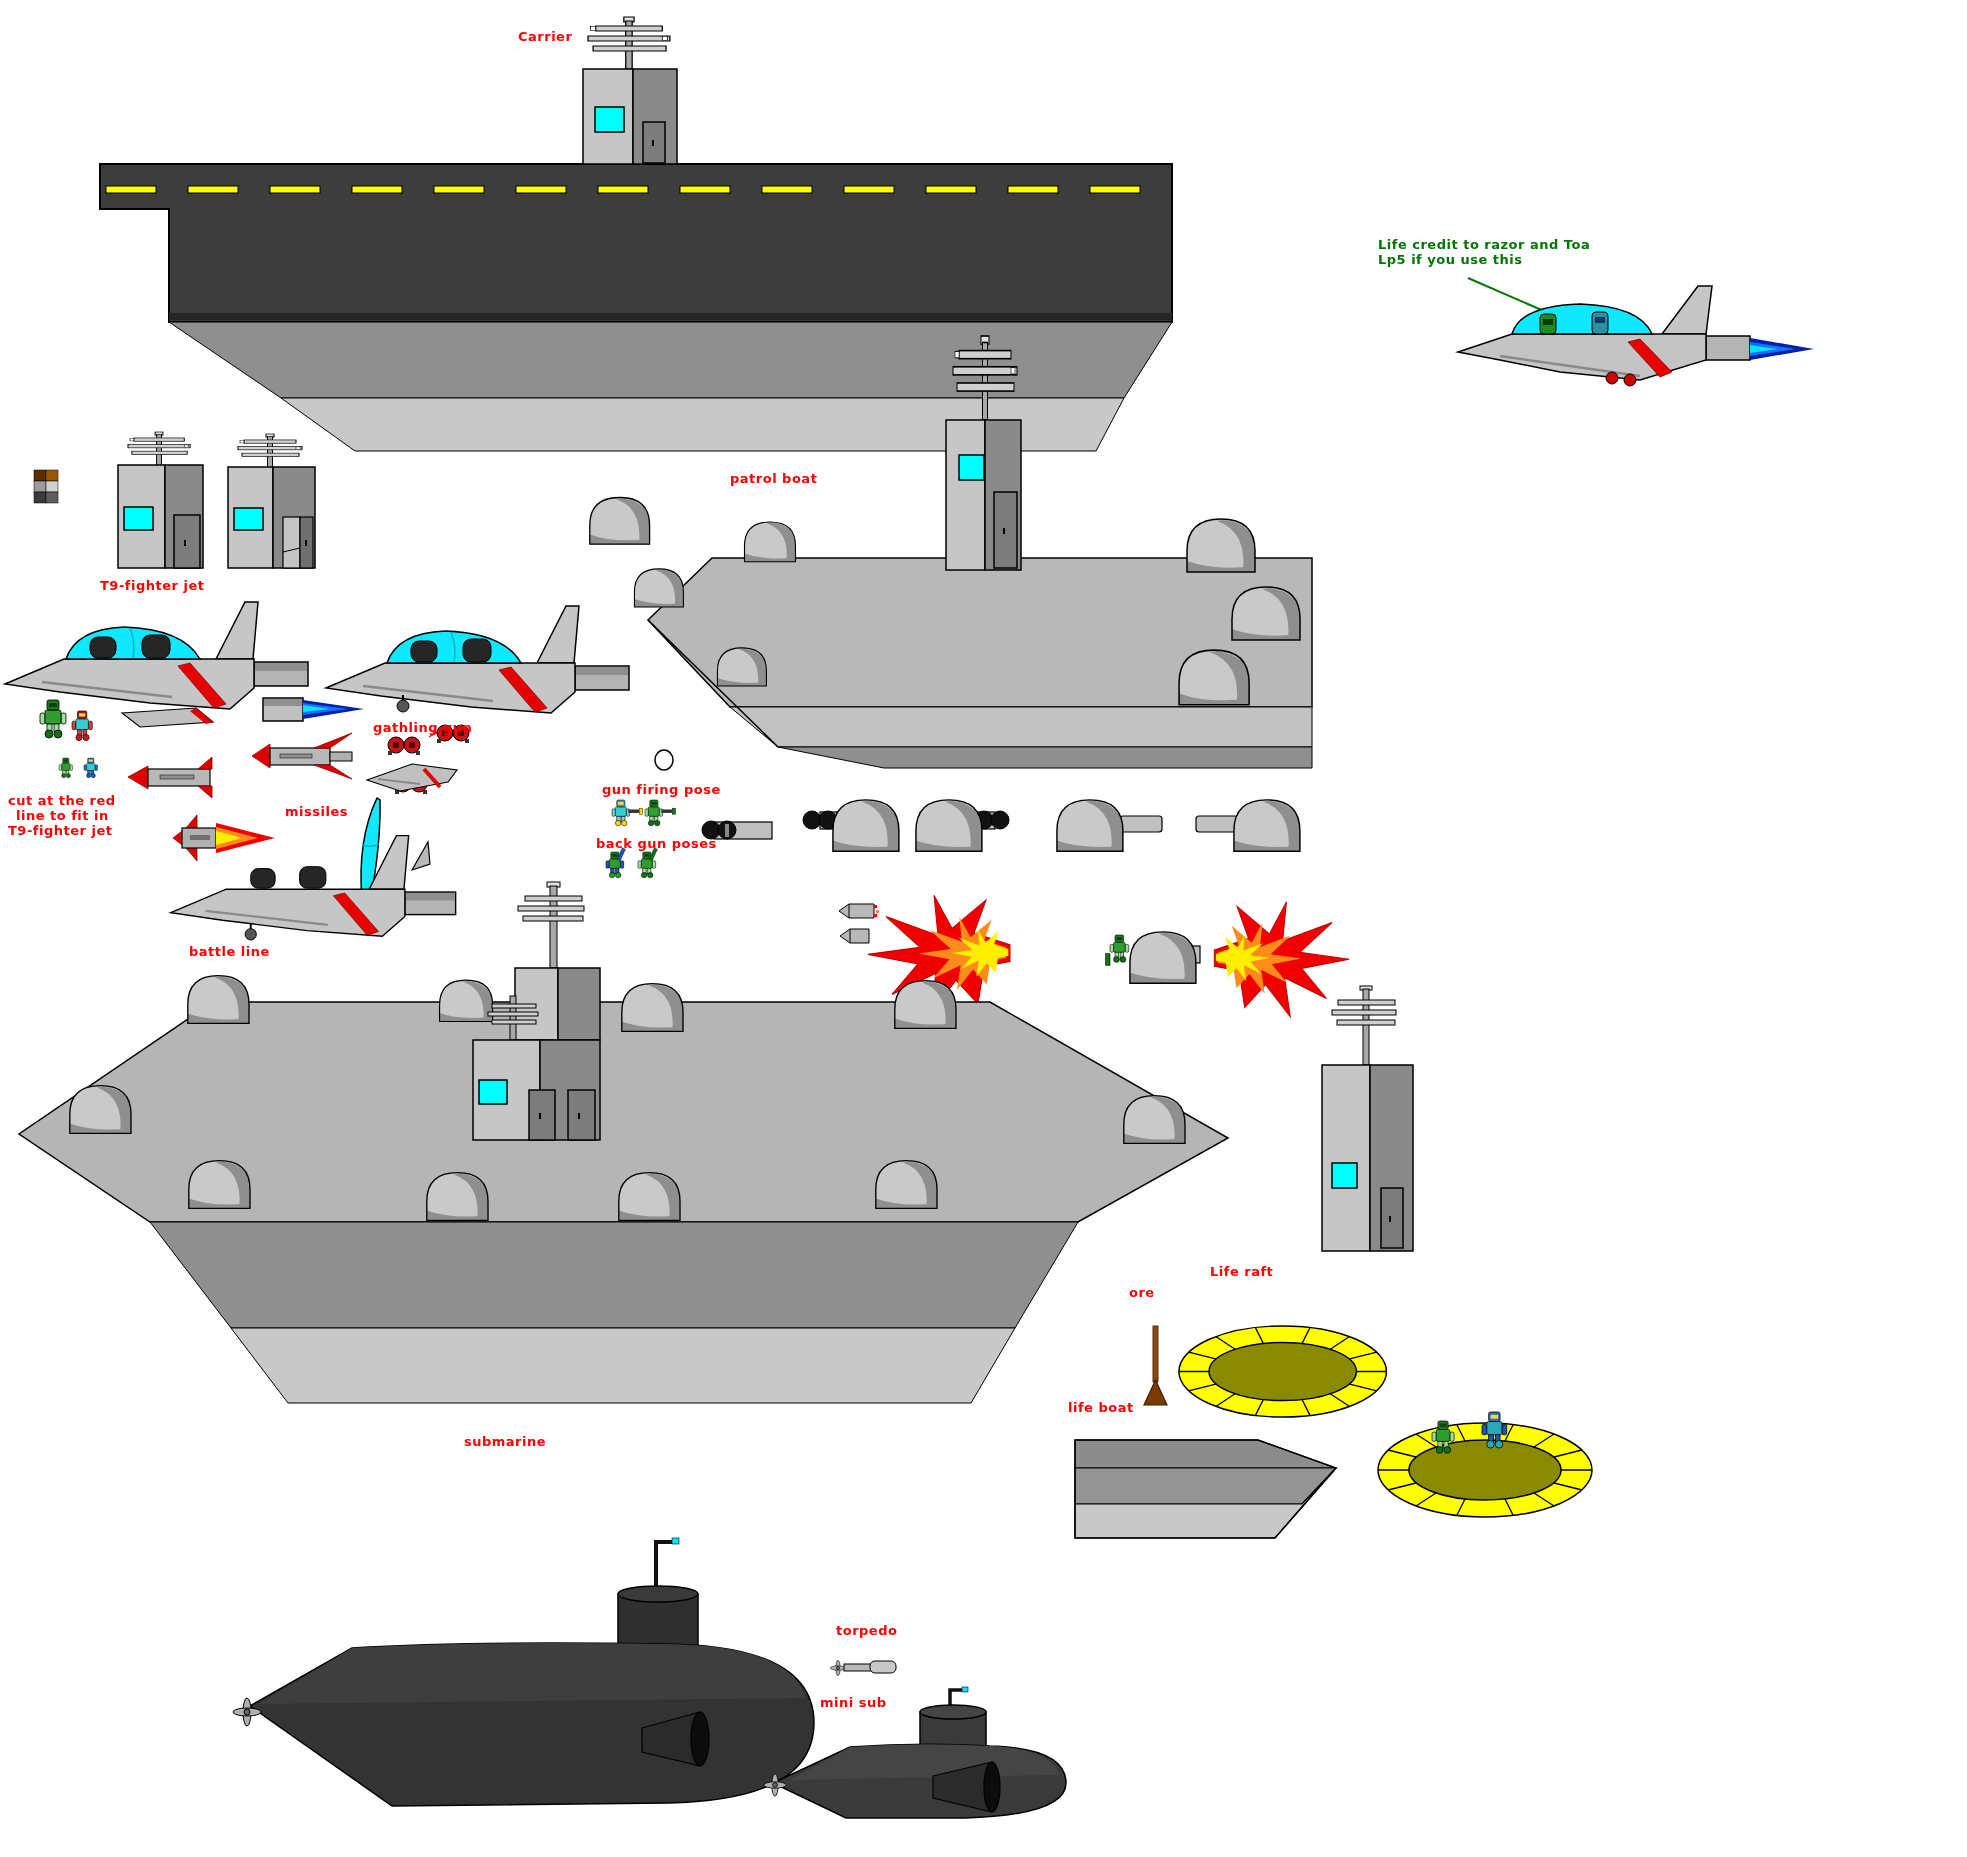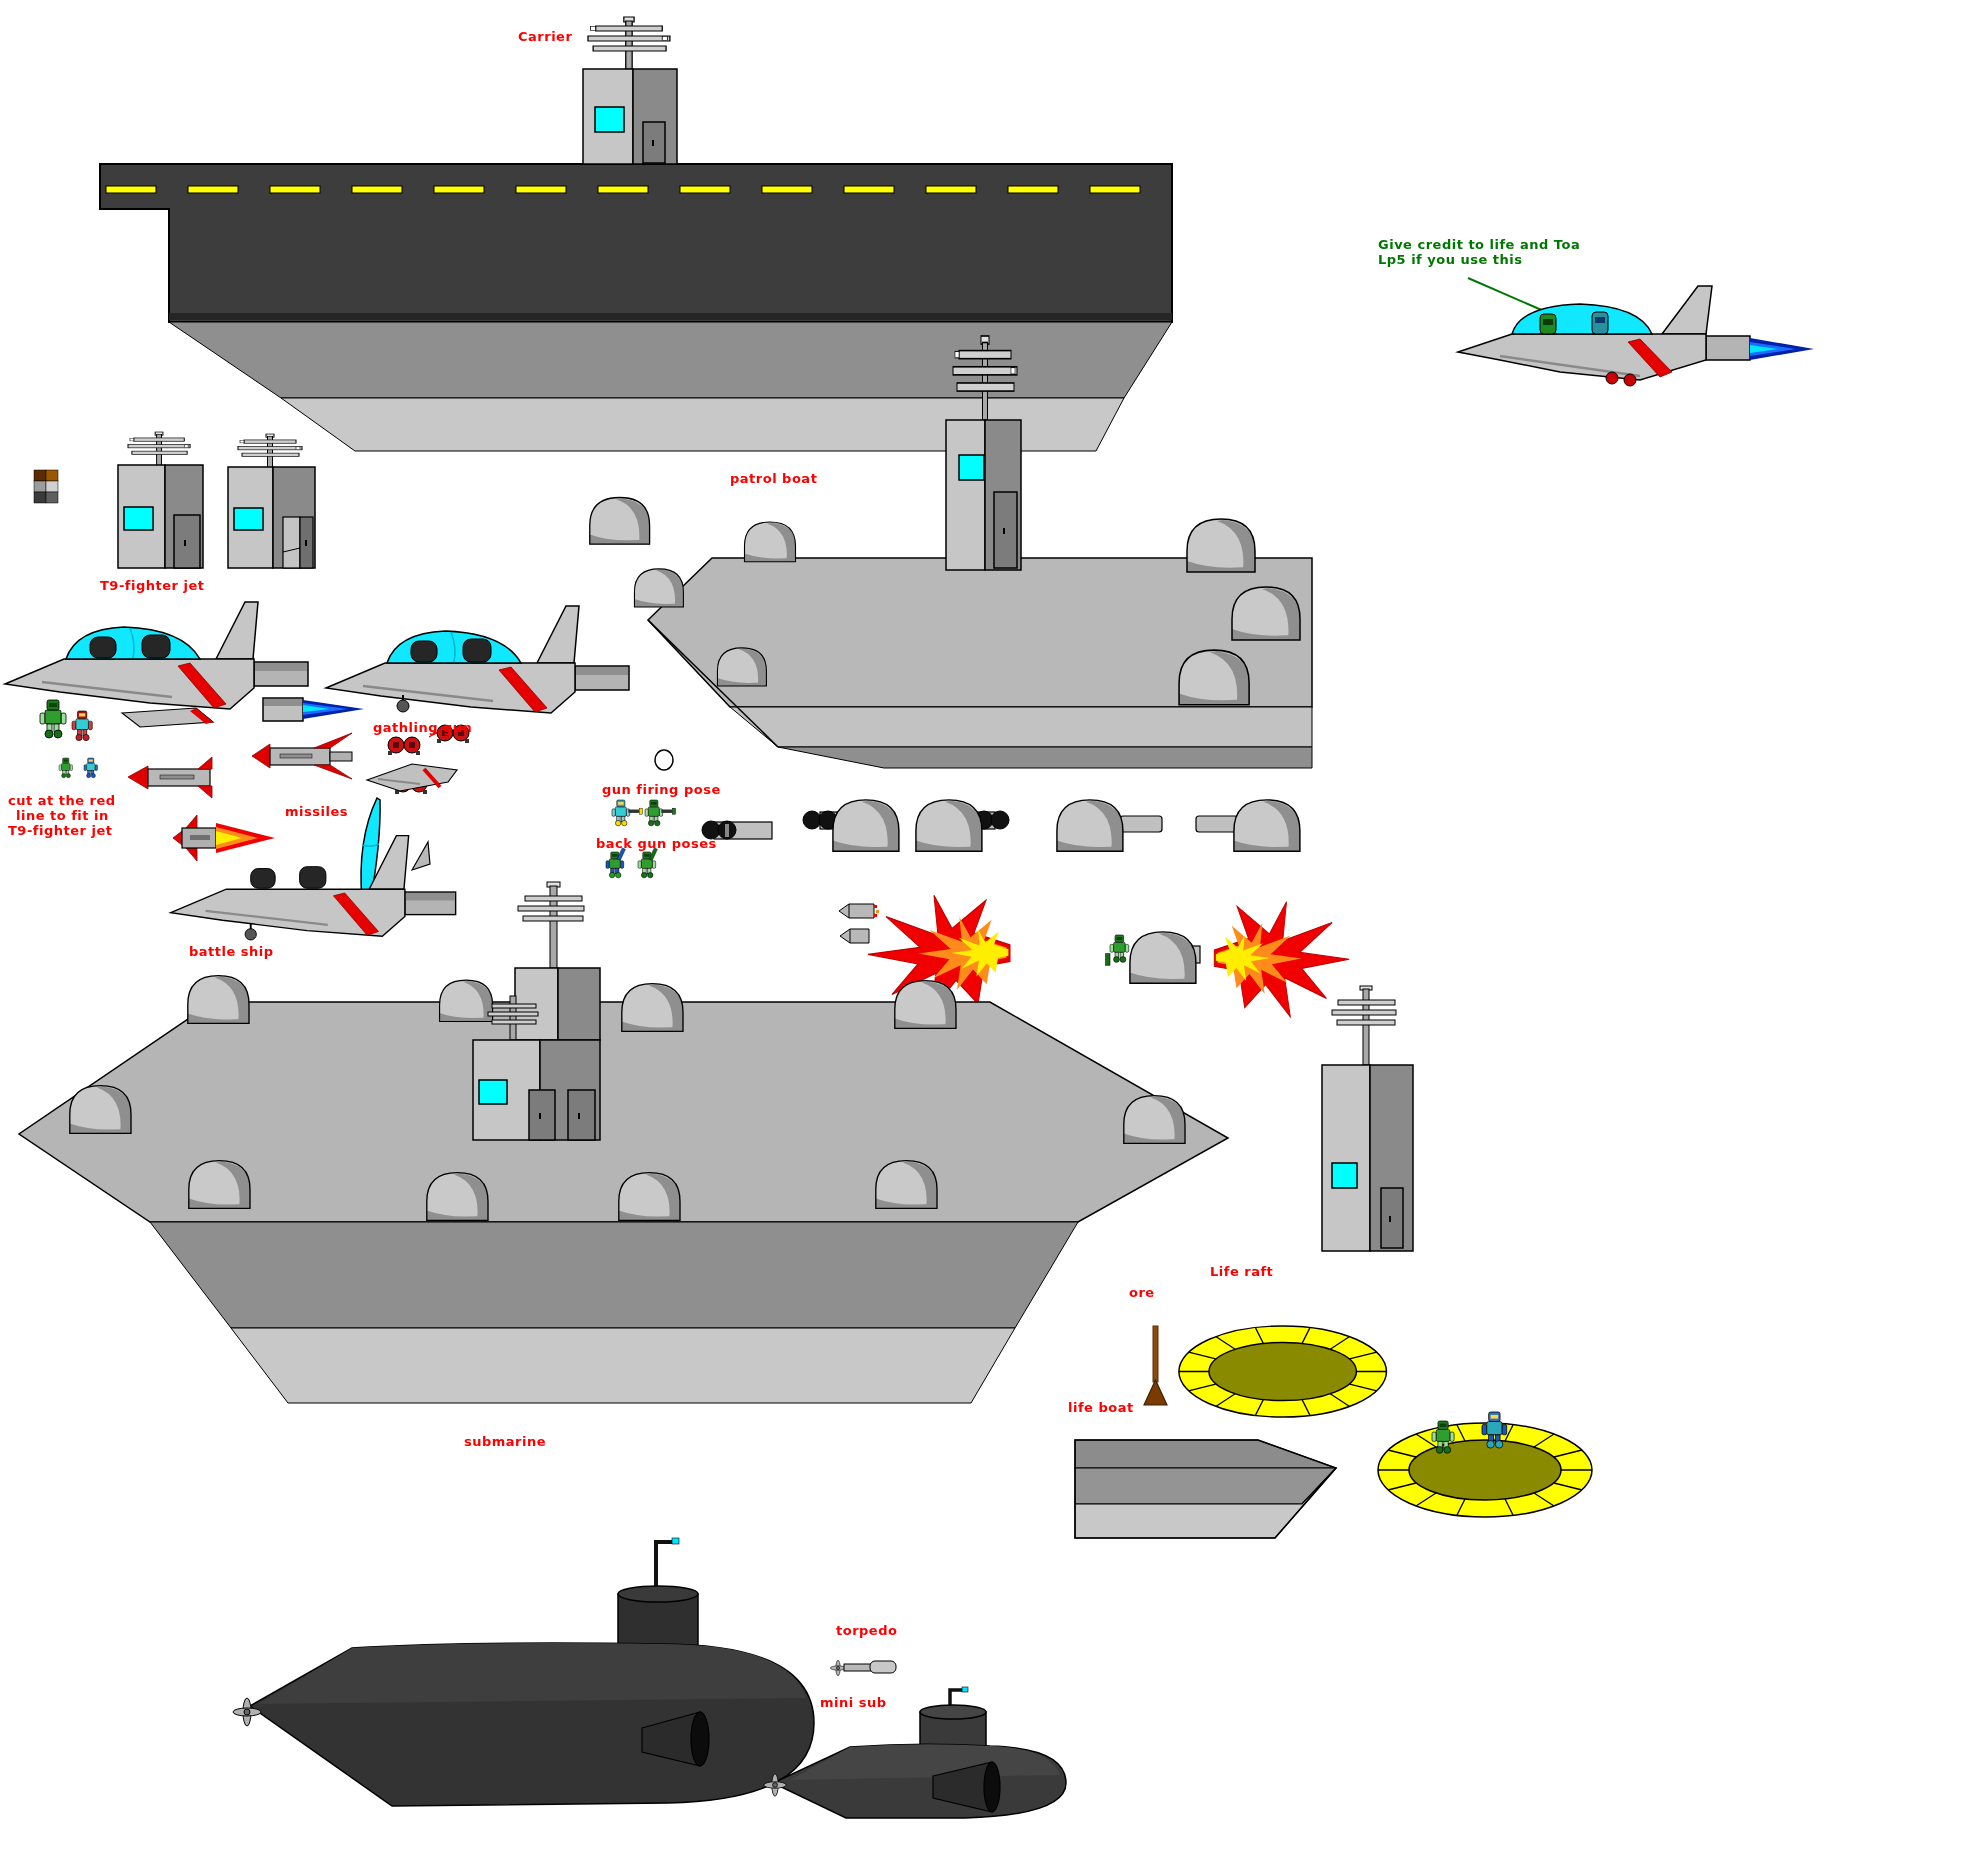--- a/index.html
+++ b/index.html
@@ -9,32 +9,32 @@
   .lbl{position:absolute;font:bold 13px "DejaVu Sans",sans-serif;color:#ff0000;
        white-space:pre;letter-spacing:0.5px;z-index:5;}
   .lbl-green{color:#007700;}
 </style>
 </head>
 <body>
 
 <div id="sheet">
 
   <div class="lbl" style="left:518px;top:29px">Carrier</div>
-  <div class="lbl lbl-green" style="left:1378px;top:237px">Give credit to life and Toa</div>
+  <div class="lbl lbl-green" style="left:1378px;top:237px">Life credit to razor and Toa</div>
   <div class="lbl lbl-green" style="left:1378px;top:252px">Lp5 if you use this</div>
   <div class="lbl" style="left:100px;top:578px">T9-fighter jet</div>
   <div class="lbl" style="left:730px;top:471px">patrol boat</div>
   <div class="lbl" style="left:373px;top:720px">gathling gun</div>
   <div class="lbl" style="left:8px;top:793px">cut at the red</div>
   <div class="lbl" style="left:16px;top:808px">line to fit in</div>
   <div class="lbl" style="left:8px;top:823px">T9-fighter jet</div>
   <div class="lbl" style="left:285px;top:804px">missiles</div>
   <div class="lbl" style="left:602px;top:782px">gun firing pose</div>
   <div class="lbl" style="left:596px;top:836px">back gun poses</div>
-  <div class="lbl" style="left:189px;top:944px">battle ship</div>
+  <div class="lbl" style="left:189px;top:944px">battle line</div>
   <div class="lbl" style="left:464px;top:1434px">submarine</div>
   <div class="lbl" style="left:1210px;top:1264px">Life raft</div>
   <div class="lbl" style="left:1129px;top:1285px">ore</div>
   <div class="lbl" style="left:1068px;top:1400px">life boat</div>
   <div class="lbl" style="left:836px;top:1623px">torpedo</div>
   <div class="lbl" style="left:820px;top:1695px">mini sub</div>
 
   <svg id="art" viewBox="0 0 1967 1857">
     <defs>
 

